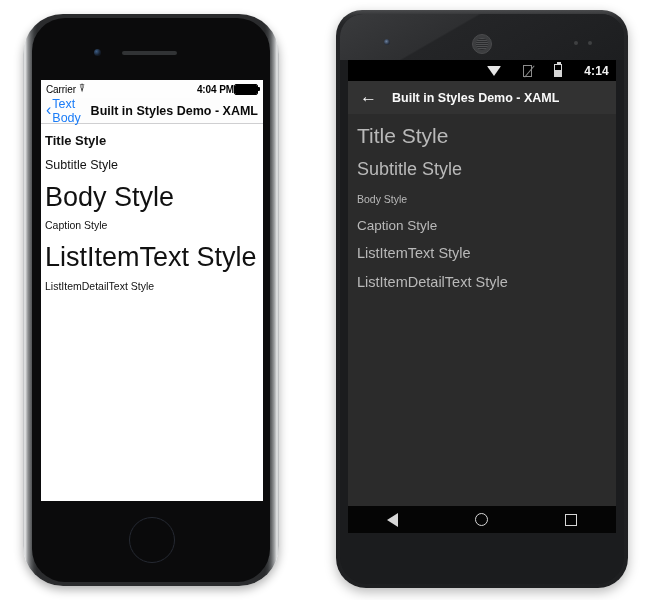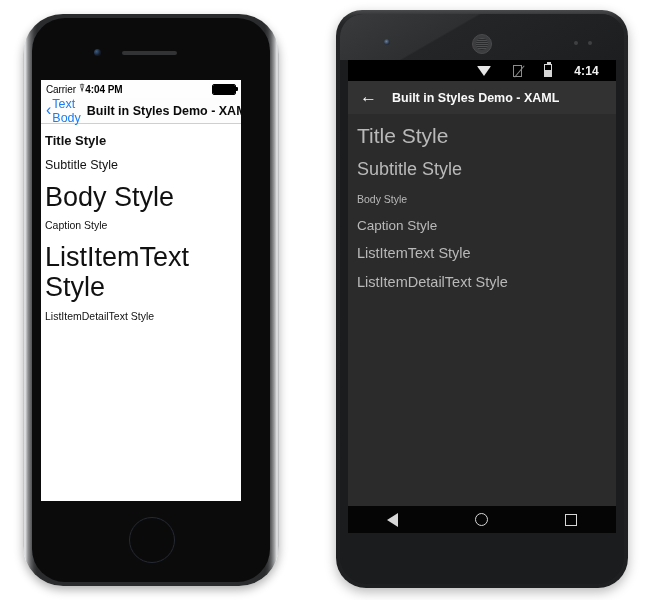--- a/index.html
+++ b/index.html
@@ -67,38 +67,38 @@
     width: 44px;
     height: 44px;
     border-radius: 50%;
     border: 1px solid #262a33;
     background: #0a0a0b;
   }
   .ip-screen {
     position: absolute;
     left: 9px;
     top: 62px;
-    width: 200px;
+    width: 222px;
     height: 421px;
     background: #ffffff;
     overflow: hidden;
   }
 
   .ios-statusbar {
     height: 18px;
     display: flex;
     align-items: center;
     padding: 0 5px;
     font-size: 10px;
     color: #000;
     background: #fefefe;
     letter-spacing: -0.1px;
   }
   .ios-sb-left { display: flex; align-items: center; gap: 3px; flex: 0 0 auto; }
-  .ios-sb-center { flex: 1; text-align: left; font-weight: bold; font-size: 10px; }
+  .ios-sb-center { flex: 1; text-align: right; font-weight: bold; font-size: 10px; }
   .ios-sb-right { flex: 0 0 auto; display: flex; align-items: center; }
   .wifi-glyph { font-size: 11px; line-height: 1; position: relative; top: -1px; }
   .ios-battery {
     width: 22px; height: 9px;
     border: 1px solid #000;
     border-radius: 2px;
     position: relative;
     background: #000;
     background-clip: content-box;
   }
@@ -220,21 +220,21 @@
     background: #2b2b2b;
     overflow: hidden;
   }
 
   .and-statusbar {
     height: 21px;
     background: #000000;
     display: flex;
     align-items: center;
     justify-content: flex-end;
-    padding-right: 17px;
+    padding-right: 7px;
     gap: 22px;
     color: #e8e8e8;
     font-size: 11px;
   }
   .and-sb-icon { display: inline-flex; align-items: center; }
   .and-wifi {
     width: 0; height: 0;
     border-left: 7px solid transparent;
     border-right: 7px solid transparent;
     border-top: 10px solid #e6e6e6;

